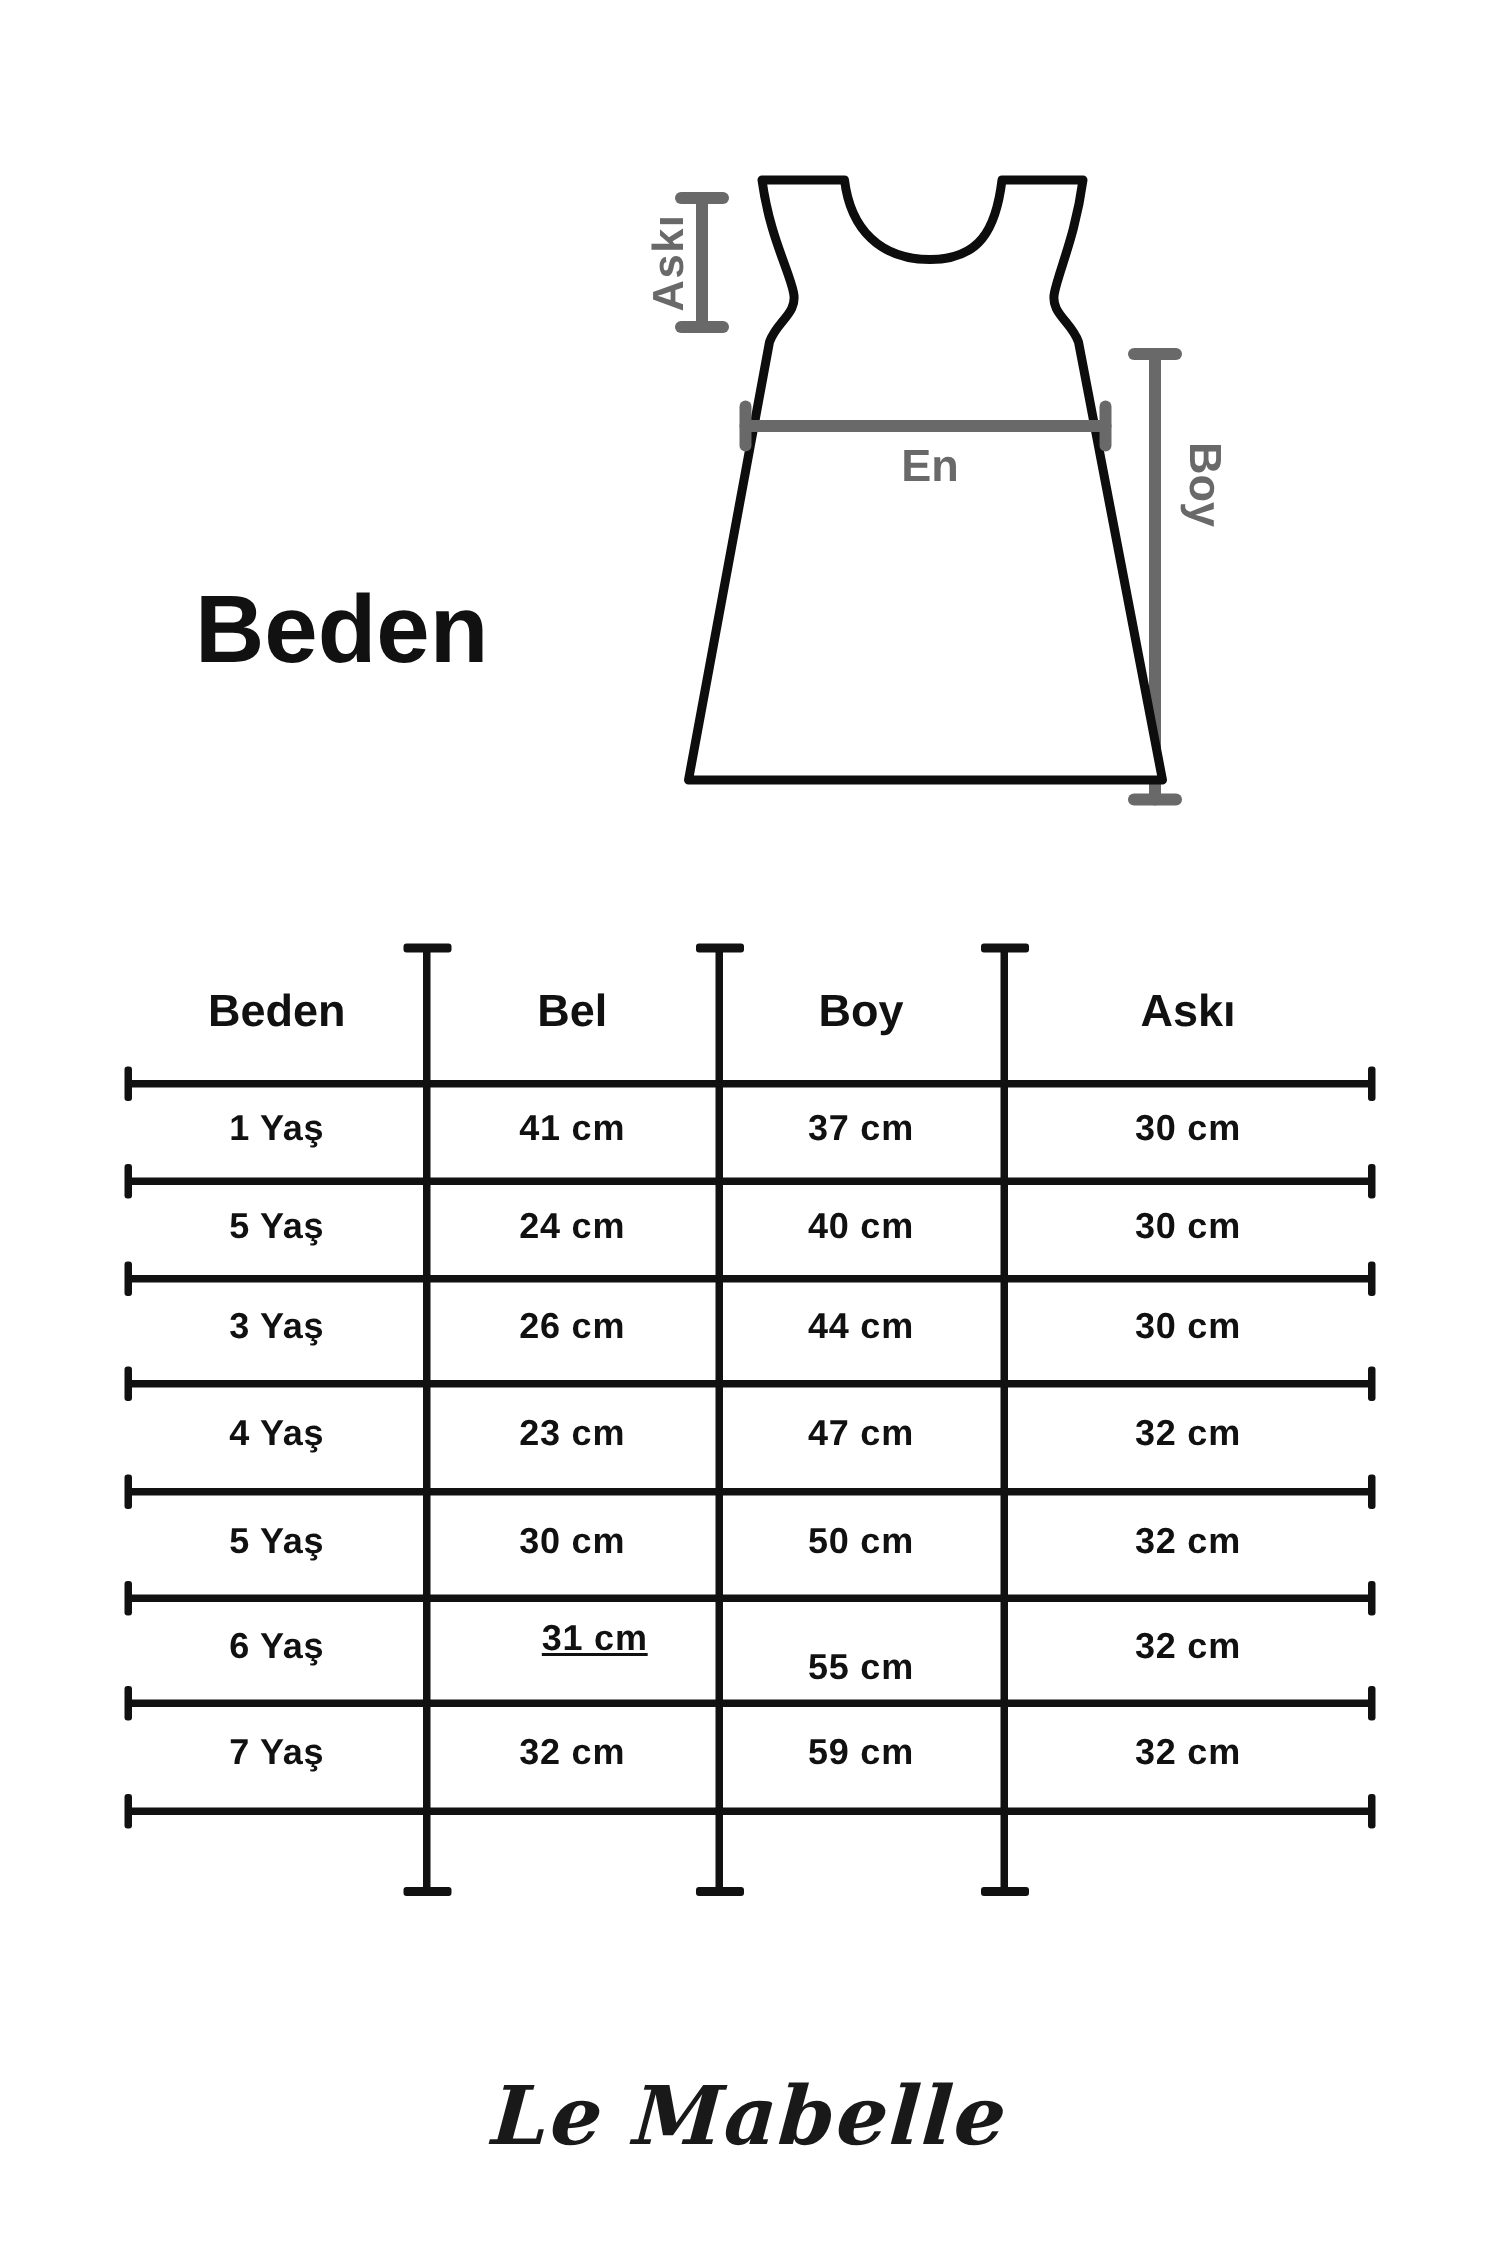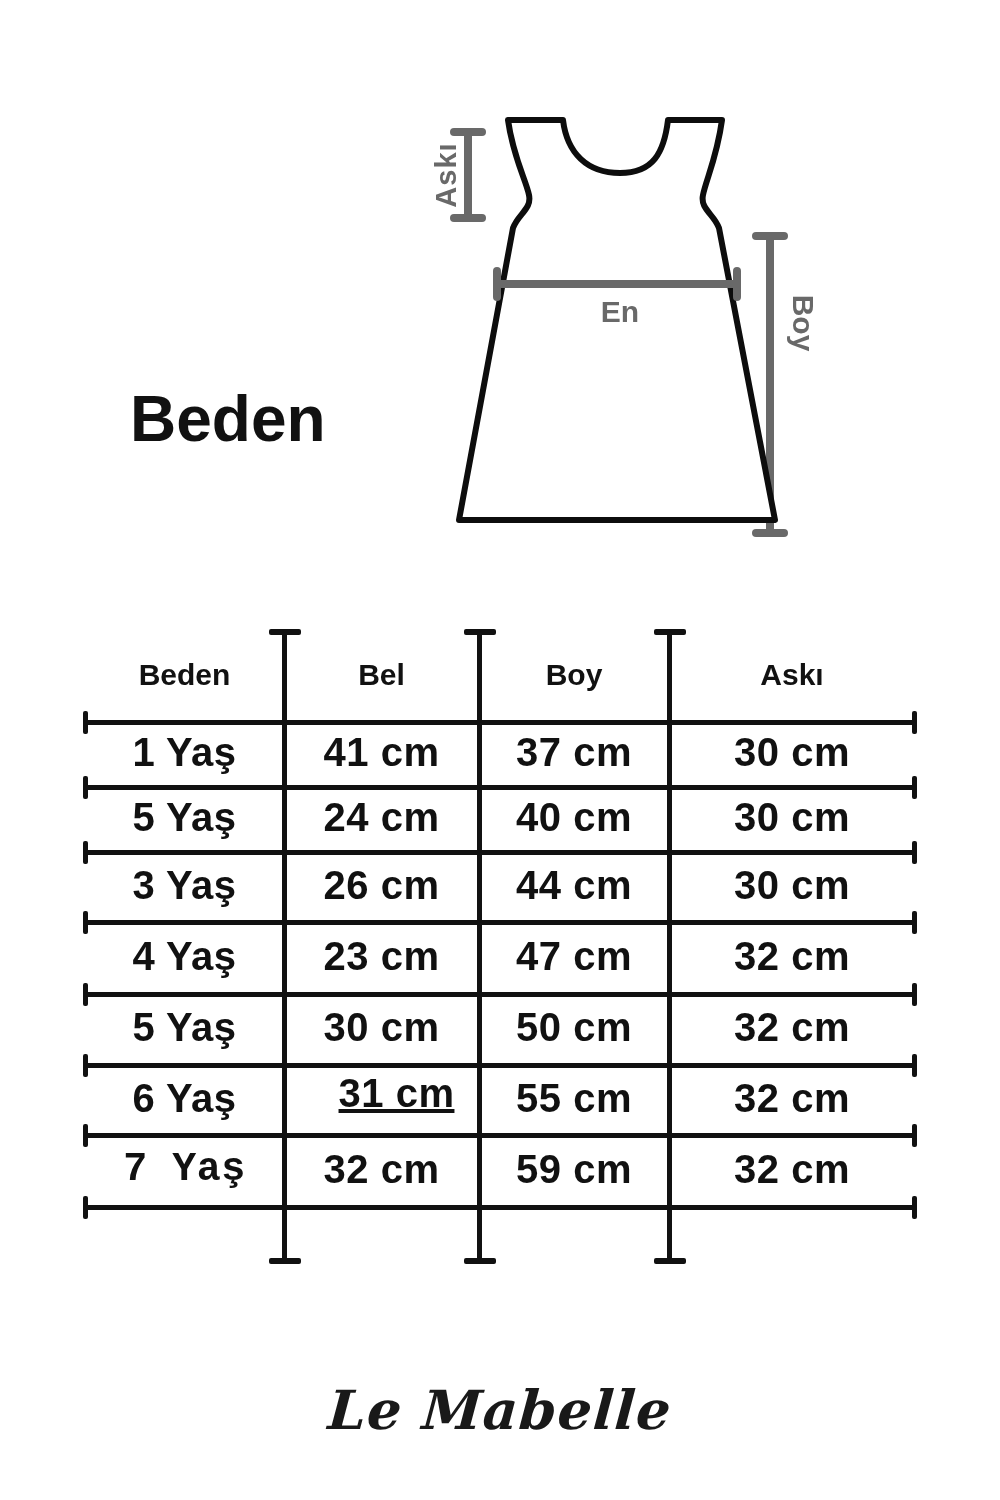--- a/index.html
+++ b/index.html
@@ -95,21 +95,21 @@
     color:#111111;
     font-weight:bold;
     white-space:nowrap;
   }
   .thcell{
     top:0;
     height:90px;
     font-size:30px;
   }
   .cell{
-    font-size:40px;
+    font-size:24px;
     letter-spacing:0.5px;
   }
 
   
   .brand-logo{
     position:absolute;
     left:0;
     top:1378px;
     width:1000px;
     text-align:center;
@@ -205,23 +205,23 @@
         <div class="cell" style="top: 290px; height: 72px; left: 0px; width: 199px;">4 Yaş</div>
         <div class="cell" style="top: 290px; height: 72px; left: 199px; width: 195px;">23 cm</div>
         <div class="cell" style="top: 290px; height: 72px; left: 394px; width: 190px;">47 cm</div>
         <div class="cell" style="top: 290px; height: 72px; left: 584px; width: 246px;">32 cm</div>
         <div class="cell" style="top: 362px; height: 71px; left: 0px; width: 199px; text-align: center;">5 Yaş</div>
         <div class="cell" style="top: 362px; height: 71px; left: 199px; width: 195px;">30 cm</div>
         <div class="cell" style="top: 362px; height: 71px; left: 394px; width: 190px;">50 cm</div>
         <div class="cell" style="top: 362px; height: 71px; left: 584px; width: 246px;">32 cm</div>
         <div class="cell" style="top: 433px; height: 70px; left: 0px; width: 199px;">6 Yaş</div>
         <div class="cell" style="top: 433px; height: 60px; left: 214px; width: 195px; text-decoration: underline;">31 cm</div>
-        <div class="cell" style="top: 433px; height: 70px; left: 394px; width: 190px;">55 cm</div>
+        <div class="cell" style="top: 447px; height: 70px; left: 394px; width: 190px;">55 cm</div>
         <div class="cell" style="top: 433px; height: 70px; left: 584px; width: 246px;">32 cm</div>
-        <div class="cell" style="top: 503px; height: 72px; left: 0px; width: 199px; font-family: Liberation Mono, monospace;">7 Yaş</div>
+        <div class="cell" style="top: 503px; height: 72px; left: 0px; width: 199px;">7 Yaş</div>
         <div class="cell" style="top: 503px; height: 72px; left: 199px; width: 195px;">32 cm</div>
         <div class="cell" style="top: 503px; height: 72px; left: 394px; width: 190px;">59 cm</div>
         <div class="cell" style="top: 503px; height: 72px; left: 584px; width: 246px;">32 cm</div>
       </div>
   </div>
 
   <div class="brand-logo">Le Mabelle</div>
 
 </div>
 

